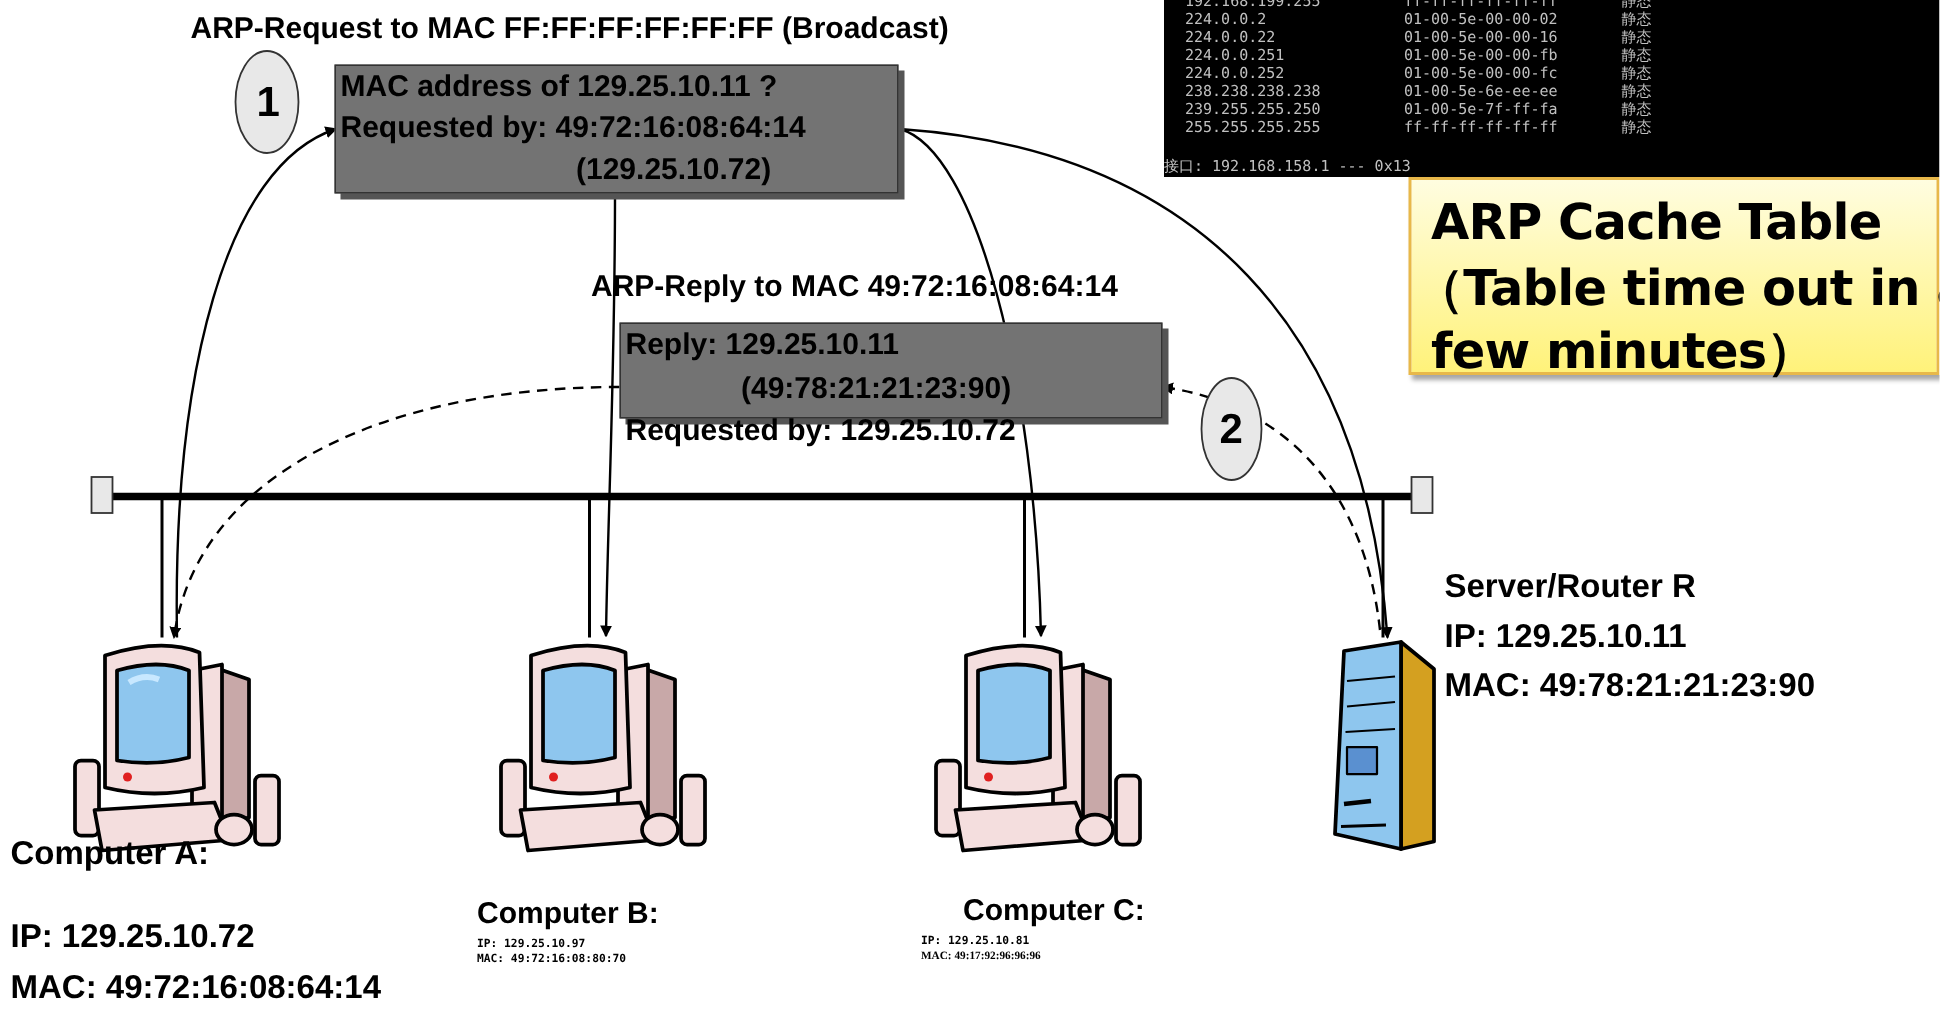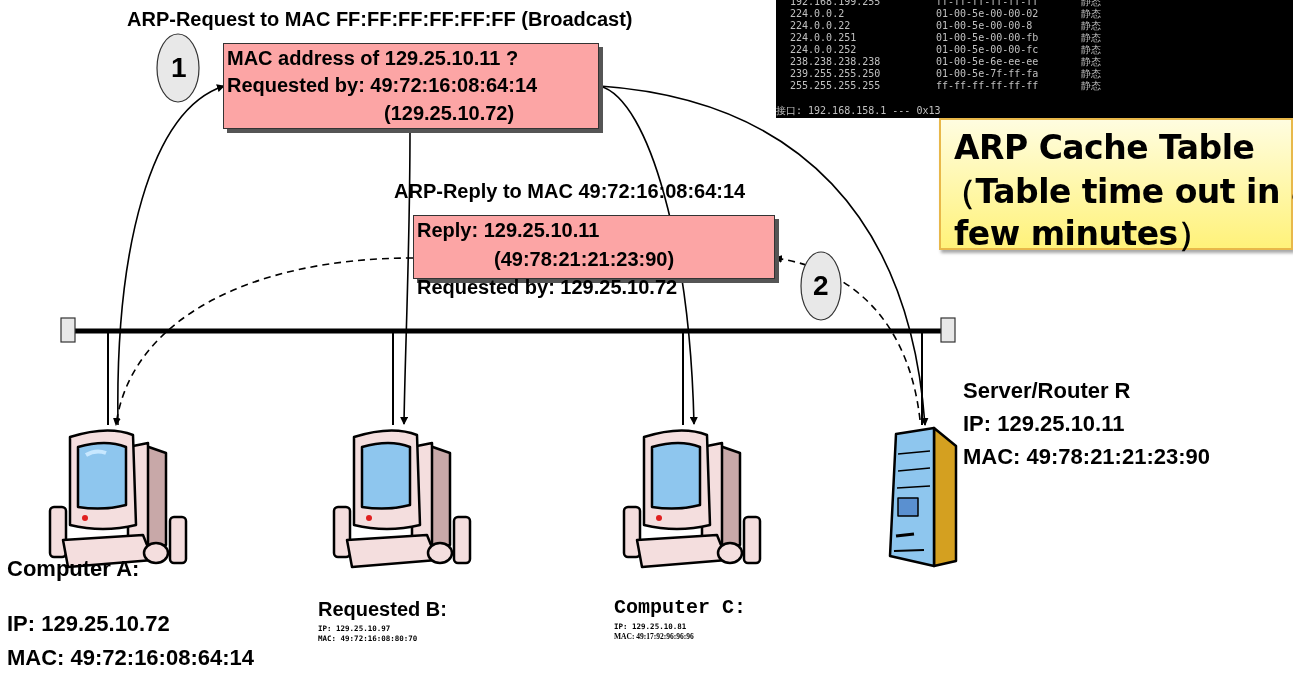--- a/index.html
+++ b/index.html
@@ -20,21 +20,21 @@
 
   
   .callout { left:939px; top:118px; width:354px; height:132px;
              background:linear-gradient(#fffde0, #fff27a);
              border:2px solid #e8b84a; box-sizing:border-box;
              box-shadow:2px 3px 3px rgba(0,0,0,0.35); }
   .callout .t { position:absolute; left:13px; font-size:33px; font-weight:bold; white-space:nowrap;
                 font-family:"DejaVu Sans", sans-serif; letter-spacing:-0.5px; }
 
   
-  .msgbox { background:#fca5a5; border:1.5px solid #333; box-sizing:border-box;
+  .msgbox { background:#737373; border:1.5px solid #333; box-sizing:border-box;
             box-shadow:4px 4px 0 #555; }
   .msgbox .ln { position:absolute; font-size:20px; font-weight:bold; white-space:nowrap; }
 
   .label20 { font-size:20px; font-weight:bold; white-space:nowrap; }
   .label22 { font-size:22px; font-weight:bold; white-space:nowrap; }
   .tiny { font-family:"DejaVu Sans Mono", monospace; font-size:7.5px; font-weight:bold; white-space:nowrap; }
 
   svg { position:absolute; left:0; top:0; }
 </style>
 </head>
@@ -81,21 +81,21 @@
 <div class="abs label20" style="left:394px;top:180px;">ARP-Reply to MAC 49:72:16:08:64:14</div>
 <div class="abs msgbox" style="left:413px;top:215px;width:362px;height:64px;">
   <div class="ln" style="left:3px;top:3px;">Reply: 129.25.10.11</div>
   <div class="ln" style="left:80px;top:32px;">(49:78:21:21:23:90)</div>
   <div class="ln" style="left:3px;top:60px;">Requested by: 129.25.10.72</div>
 </div>
 
 <div class="abs console">
   <div class="row" style="top:2px;"><span class="c-ip">192.168.199.255</span><span class="c-mac">ff-ff-ff-ff-ff-ff</span><span class="c-type">静态</span></div>
   <div class="row" style="top:14px;"><span class="c-ip">224.0.0.2</span><span class="c-mac">01-00-5e-00-00-02</span><span class="c-type">静态</span></div>
-  <div class="row" style="top:26px;"><span class="c-ip">224.0.0.22</span><span class="c-mac">01-00-5e-00-00-8</span><span class="c-type">静态</span></div>
+  <div class="row" style="top:26px;"><span class="c-ip">224.0.0.22</span><span class="c-mac">01-00-5e-00-00-16</span><span class="c-type">静态</span></div>
   <div class="row" style="top:38px;"><span class="c-ip">224.0.0.251</span><span class="c-mac">01-00-5e-00-00-fb</span><span class="c-type">静态</span></div>
   <div class="row" style="top:50px;"><span class="c-ip">224.0.0.252</span><span class="c-mac">01-00-5e-00-00-fc</span><span class="c-type">静态</span></div>
   <div class="row" style="top:62px;"><span class="c-ip">238.238.238.238</span><span class="c-mac">01-00-5e-6e-ee-ee</span><span class="c-type">静态</span></div>
   <div class="row" style="top:74px;"><span class="c-ip">239.255.255.250</span><span class="c-mac">01-00-5e-7f-ff-fa</span><span class="c-type">静态</span></div>
   <div class="row" style="top:86px;"><span class="c-ip">255.255.255.255</span><span class="c-mac">ff-ff-ff-ff-ff-ff</span><span class="c-type">静态</span></div>
   <div class="iface" style="top:110px;">接口: 192.168.158.1 --- 0x13</div>
 </div>
 
 <div class="abs callout">
   <div class="t" style="top:8px;">ARP Cache Table</div>
@@ -154,23 +154,23 @@
     <rect x="14" y="72" width="20" height="18" fill="#5a90d0" stroke-width="1.5"></rect>
     <line x1="12" y1="110" x2="30" y2="108" stroke-width="3"></line>
     <line x1="10" y1="125" x2="40" y2="124" stroke-width="2"></line>
   </g>
 </svg>
 
 <div class="abs label22" style="left:7px;top:556px;">Computer A:</div>
 <div class="abs label22" style="left:7px;top:611px;">IP: 129.25.10.72</div>
 <div class="abs label22" style="left:7px;top:645px;">MAC: 49:72:16:08:64:14</div>
 
-<div class="abs label20" style="left:318px;top:598px;">Requested B:</div>
+<div class="abs label20" style="left:318px;top:598px;">Computer B:</div>
 <div class="abs tiny" style="left:318px;top:624px;">IP: 129.25.10.97</div>
 <div class="abs tiny" style="left:318px;top:634px;">MAC: 49:72:16:08:80:70</div>
 
-<div class="abs label20" style="left:614px;top:596px;font-family:Liberation Mono, monospace;">Computer C:</div>
+<div class="abs label20" style="left:642px;top:596px;">Computer C:</div>
 <div class="abs tiny" style="left:614px;top:622px;">IP: 129.25.10.81</div>
 <div class="abs tiny" style="left:614px;top:632px;font-family:Liberation Serif, serif;">MAC: 49:17:92:96:96:96</div>
 
 <div class="abs label22" style="left:963px;top:378px;text-align:center;">Server/Router R</div>
 <div class="abs label22" style="left:963px;top:411px;">IP: 129.25.10.11</div>
 <div class="abs label22" style="left:963px;top:444px;">MAC: 49:78:21:21:23:90</div>
 
 </body></html>

